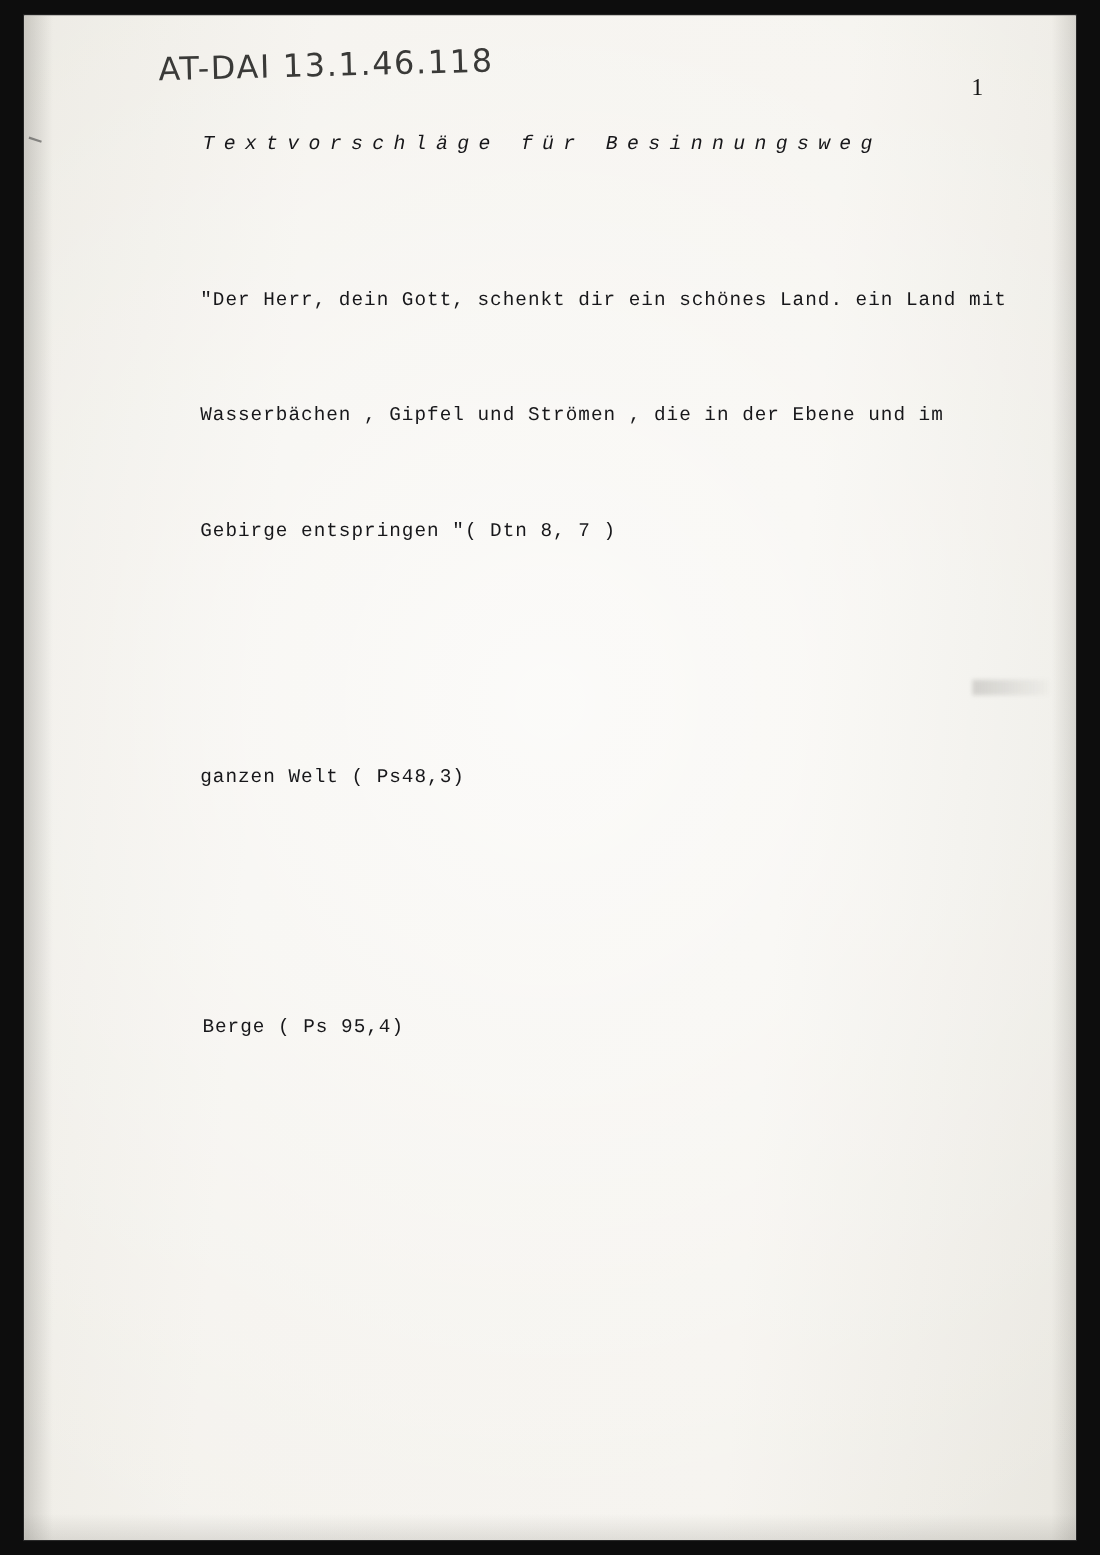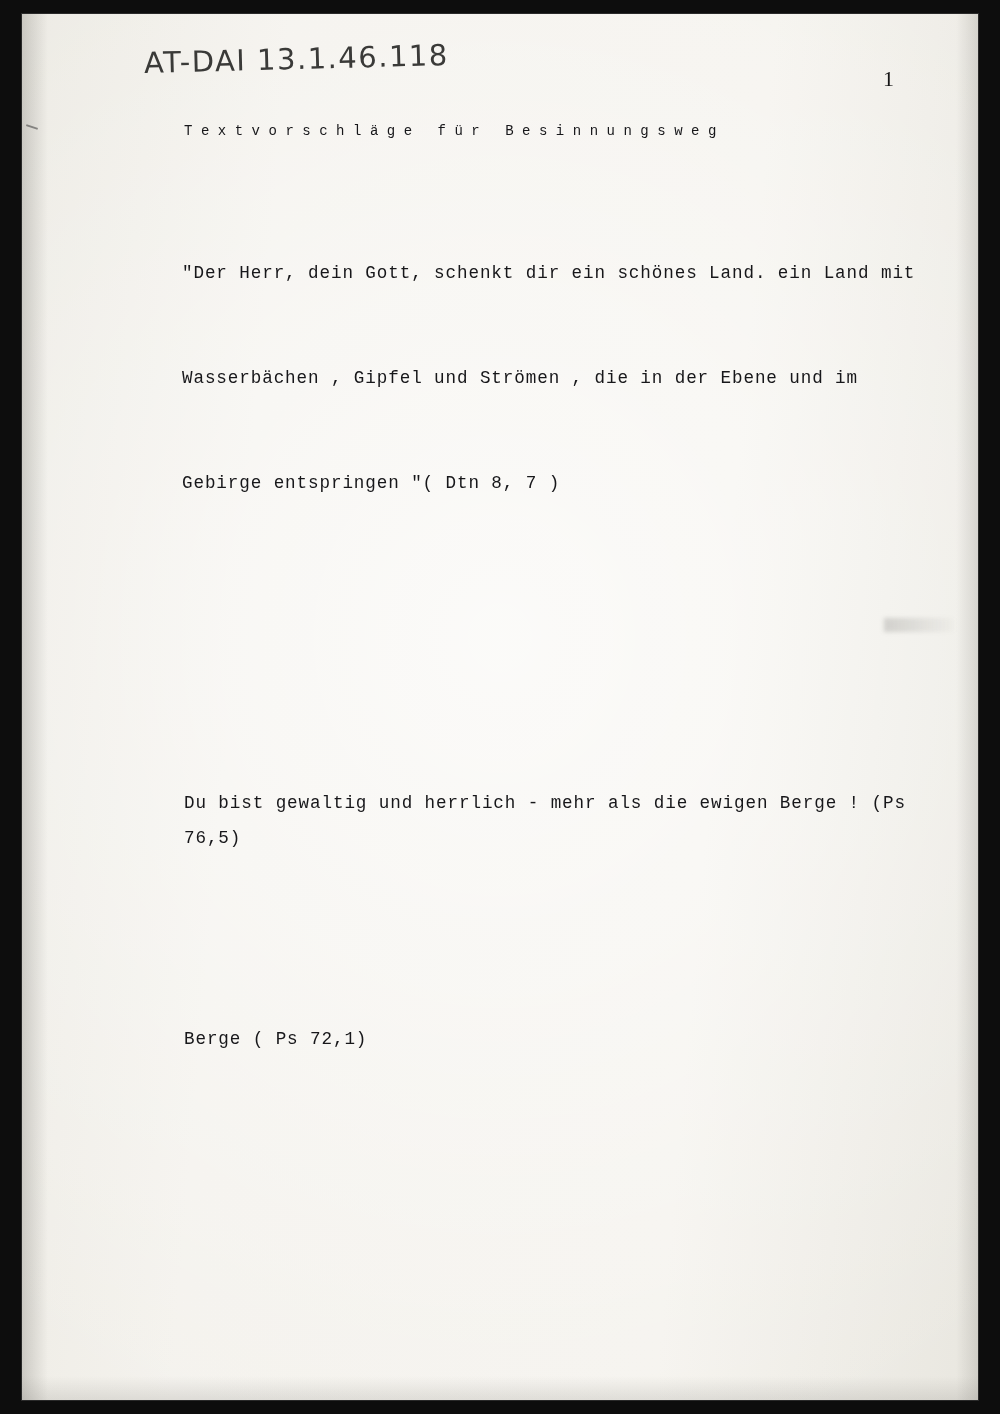--- a/index.html
+++ b/index.html
@@ -87,24 +87,25 @@
     left: 140px;
     top: 100px;
     right: 10px;
     color: #17171a;
     font-size: 17.6px;
     line-height: 35px;
   }
 
   .doc-title {
     letter-spacing: 8.5px;
-    font-size: 14px;
+    font-size: 18px;
     margin: 0 0 0 22px;
     font-weight: normal;
     white-space: nowrap;
+    font-style: italic;
   }
 
   .para {
     margin: 0;
     white-space: pre-wrap;
     letter-spacing: 0.9px;
   }
   .para .line { display: block; }
 
   .spacer-lg { height: 37px; }
@@ -161,29 +162,27 @@
       <div class="para indent-0">
         <span class="line">"Der Herr, dein Gott, schenkt dir ein schönes Land. ein Land mit</span>
         <span class="line">Wasserbächen , Gipfel und Strömen , die in der Ebene und im</span>
         <span class="line">Gebirge entspringen "( Dtn 8, 7 )</span>
       </div>
 
       <div class="spacer-lg"></div>
       <div class="spacer-sm"></div>
 
       <div class="para indent-0">
+        <span class="line">ganzen Welt ( Ps48,3)</span>
       </div>
 
       <div class="spacer-md"></div>
 
-      <div class="para indent-1">
-        <span class="line">Du bist gewaltig und herrlich - mehr als die ewigen Berge ! (Ps 76,5)</span>
-      </div>
 
       <div class="spacer-md"></div>
 
       <div class="para indent-1">
-        <span class="line">Berge ( Ps 72,1)</span>
+        <span class="line">Berge ( Ps 95,4)</span>
       </div>
 
     </div>
   </div>
 </div>
 
 </body></html>

